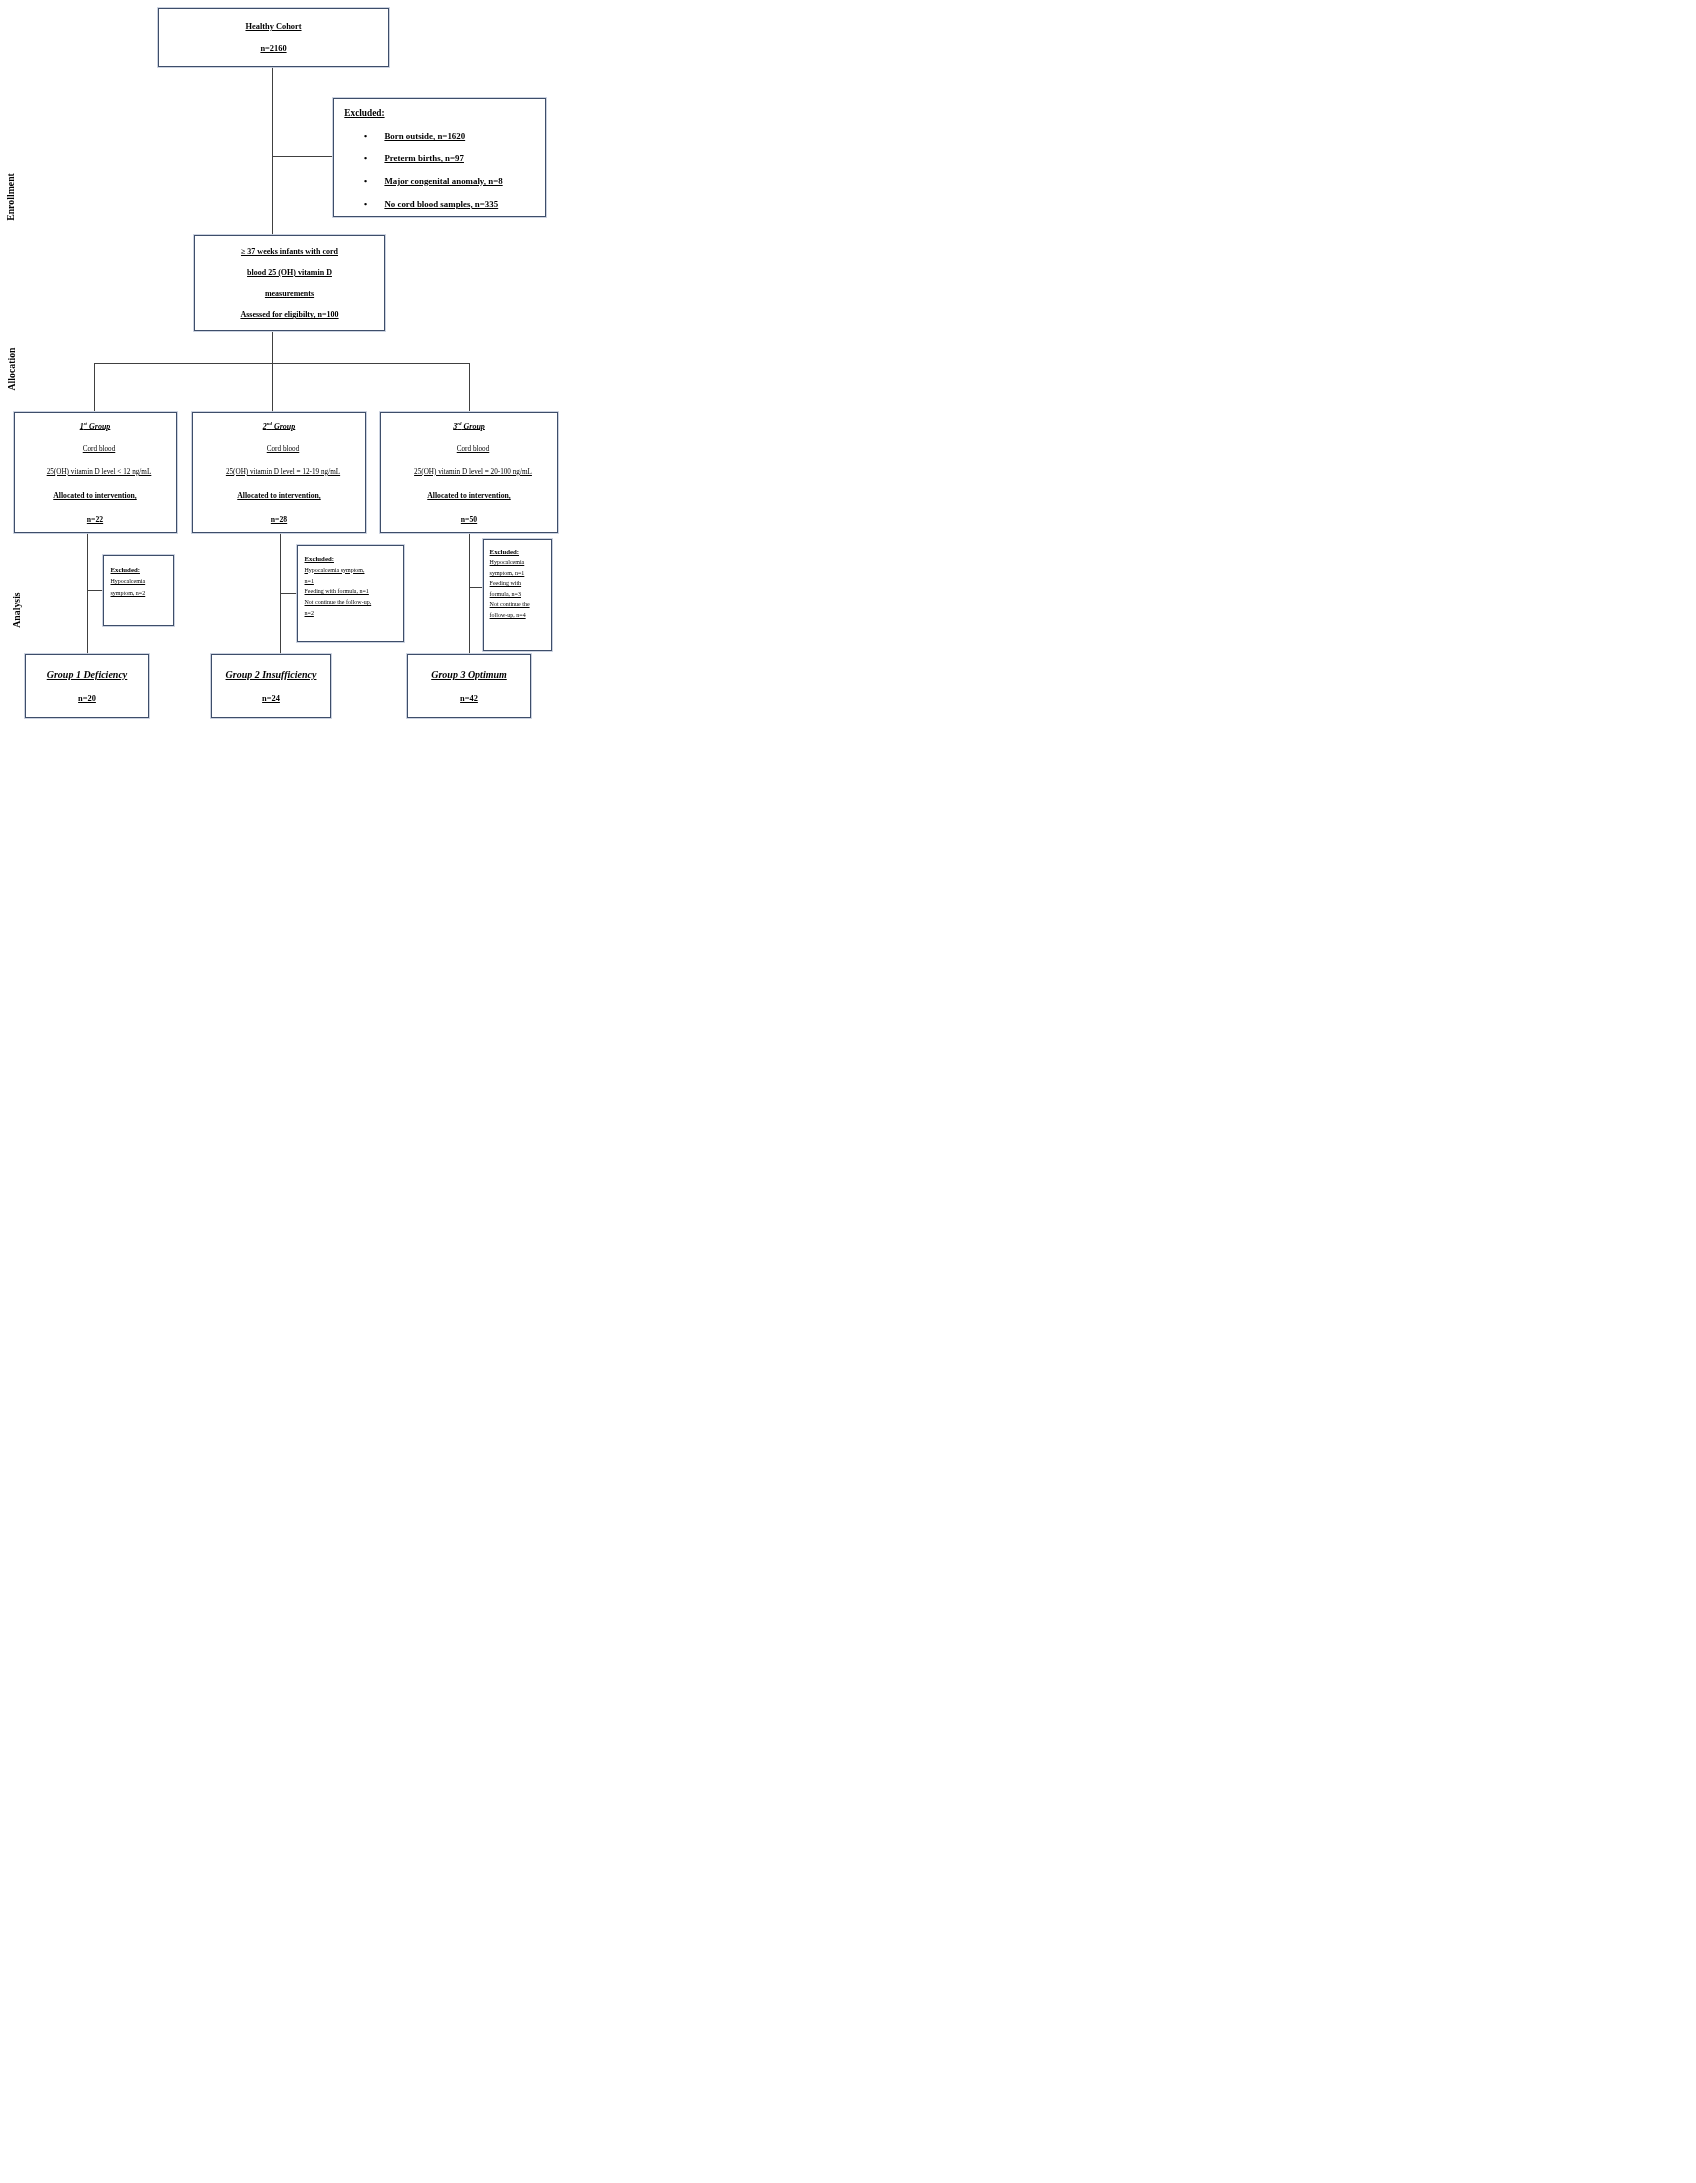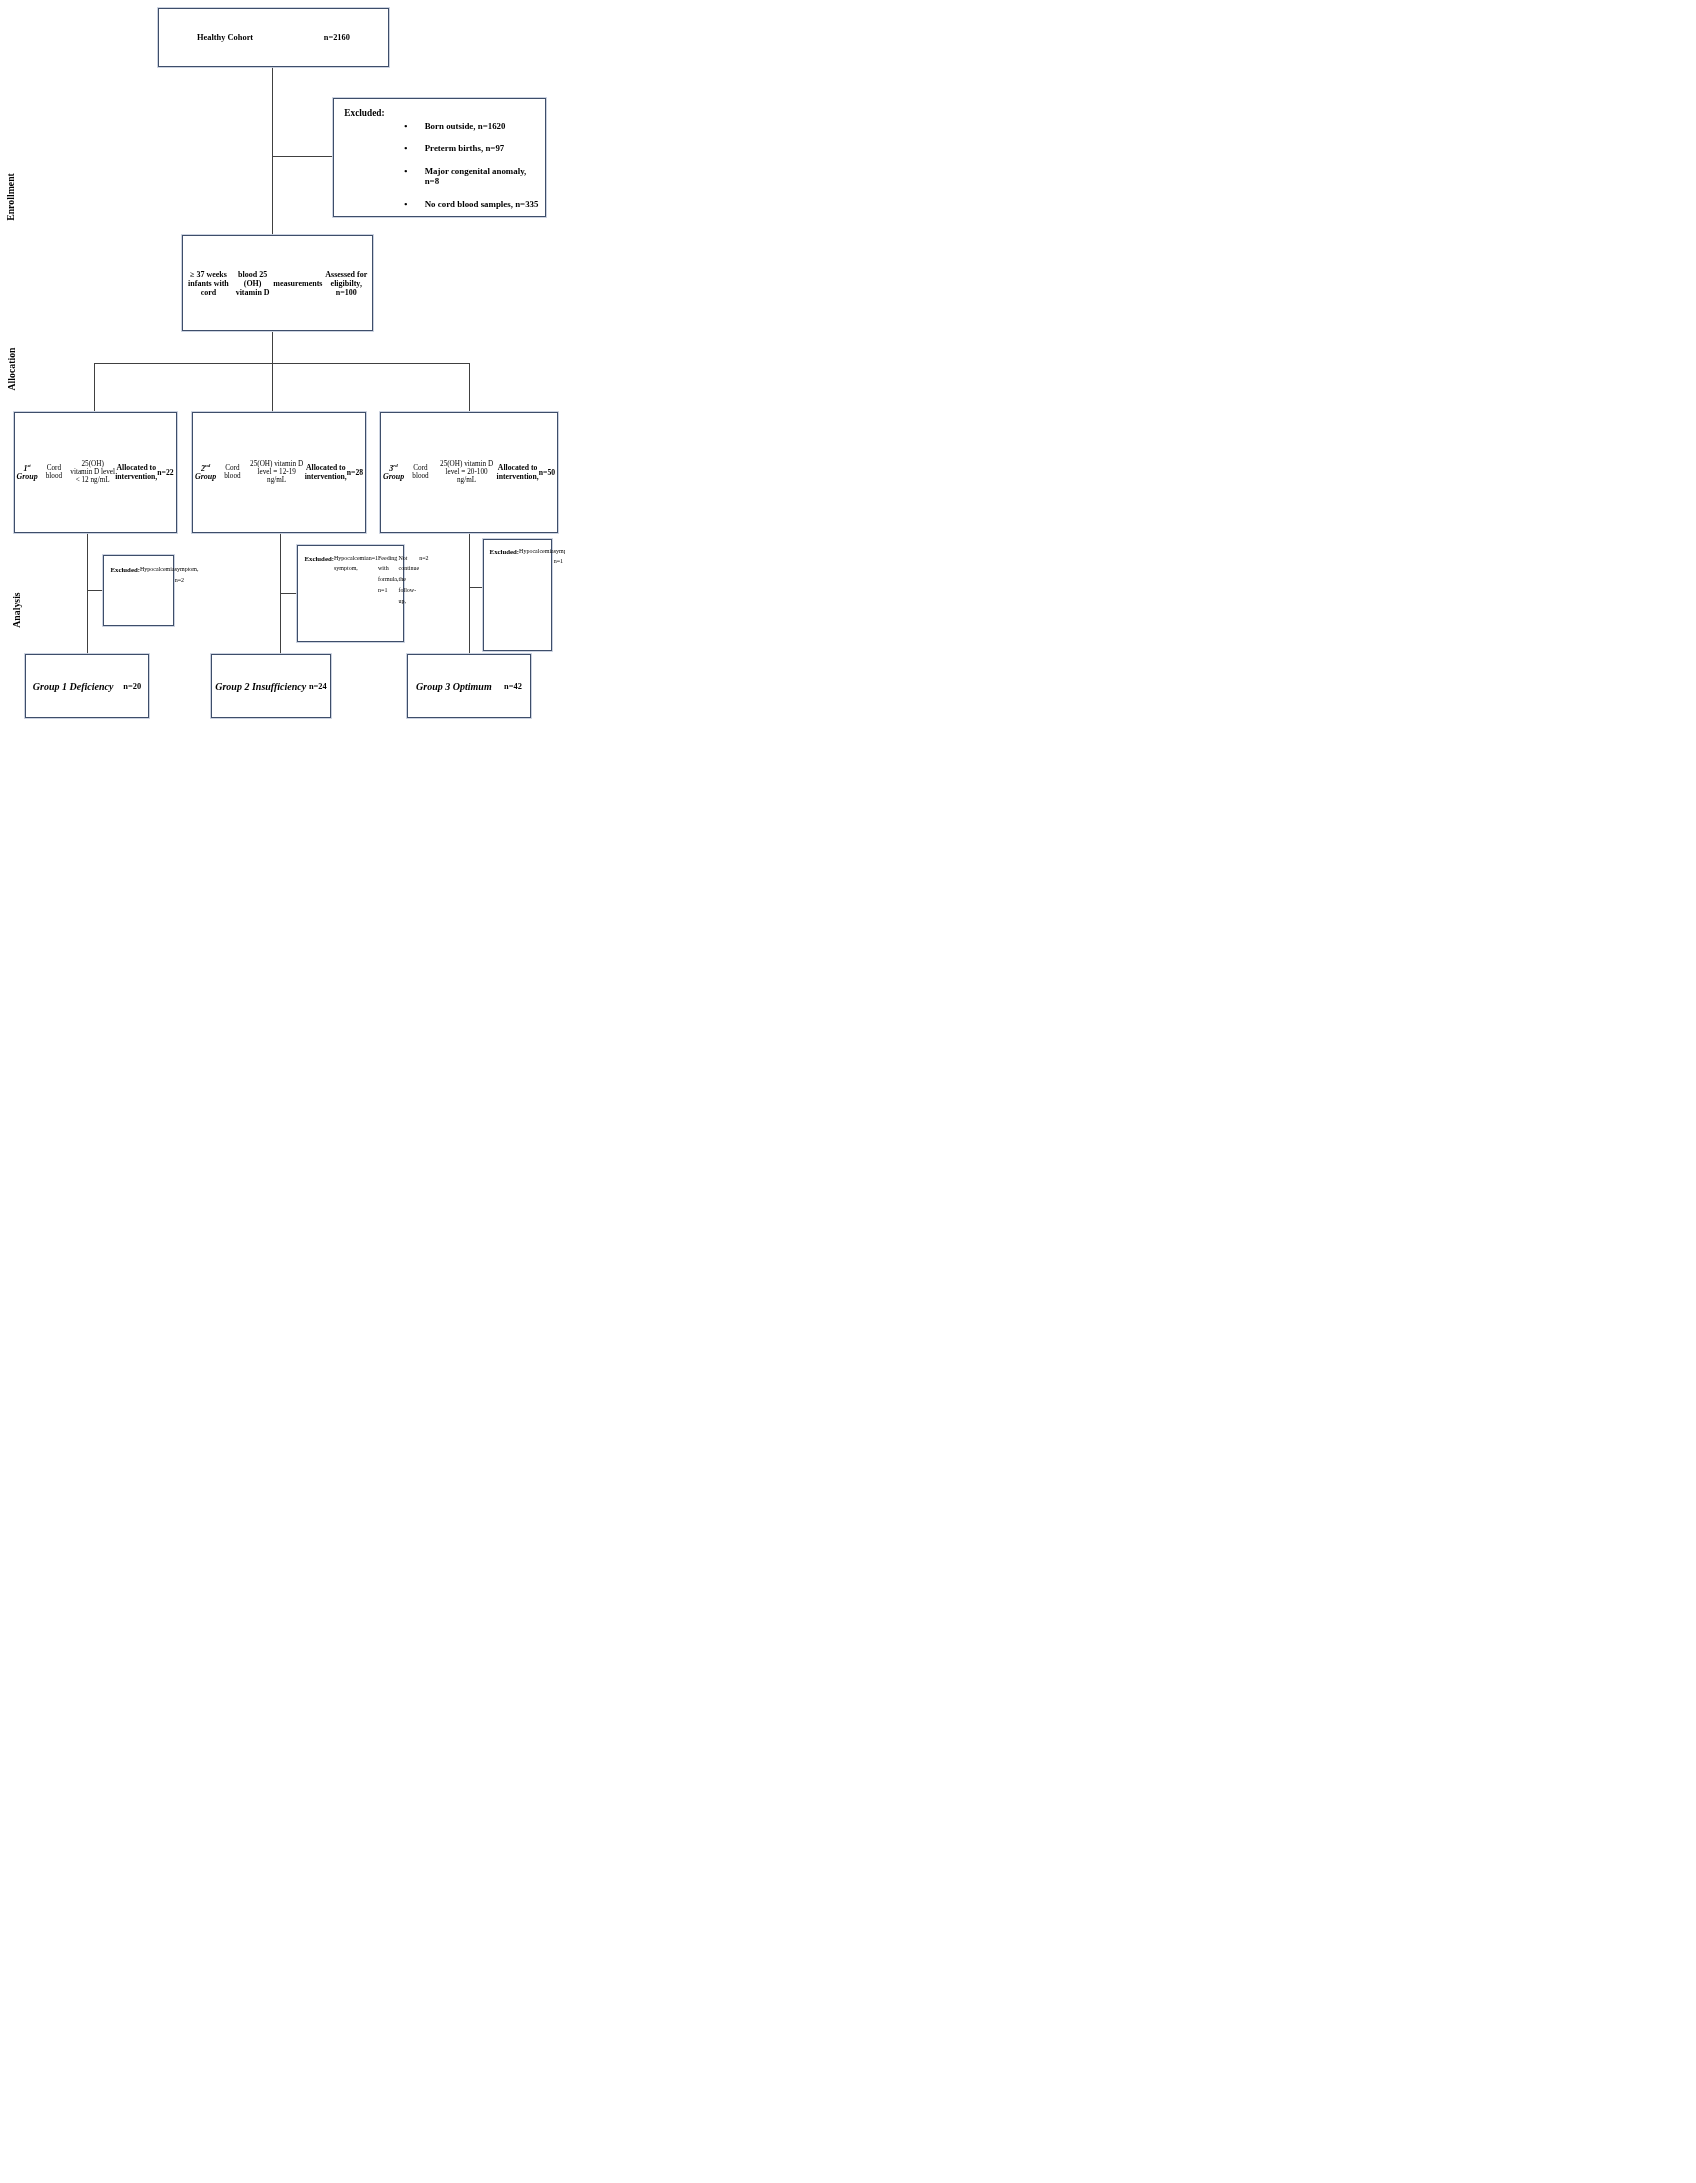--- a/index.html
+++ b/index.html
@@ -3,21 +3,21 @@
 <meta charset="utf-8">
 <style>
   html,body{margin:0;padding:0;background:#ffffff;}
   #canvas{
     position:relative;width:565px;height:727px;background:#ffffff;
     font-family:"Liberation Serif","DejaVu Serif",serif;color:#000;overflow:hidden;
   }
   .box{
     position:absolute;background:#fff;border:0.9px solid #3e4e6a;
     box-shadow:0 0 0 0.9px #c6cedd;box-sizing:border-box;
-    display:flex;flex-direction:row;align-items:center;text-align:center;
+    display:flex;flex-direction:column;align-items:center;text-align:center;text-decoration:underline;
   }
   .line{position:absolute;background:#404040;}
   .lh{height:0.7px;}
   .lv{width:0.7px;}
   .vlabel{
     position:absolute;transform:rotate(-90deg);transform-origin:center;
     font-weight:bold;font-size:9.8px;white-space:nowrap;text-align:center;
   }
   .topbox{justify-content:space-around;padding:6.5px 2.8px;font-weight:bold;font-size:8.4px;}
   .midbox{justify-content:space-around;padding:4.7px 1.9px;font-weight:bold;font-size:8px;}
@@ -67,21 +67,21 @@
   <div class="box exclTop" style="left:333px;top:98px;width:213px;height:119px;">
     <div class="t">Excluded:</div>
     <ul>
       <li>Born outside, n=1620</li>
       <li>Preterm births, n=97</li>
       <li>Major congenital anomaly, n=8</li>
       <li>No cord blood samples, n=335</li>
     </ul>
   </div>
 
-  <div class="box midbox" style="left:182px;top:235px;width:191px;height:96px;">
+  <div class="box midbox" style="left:194px;top:235px;width:191px;height:96px;">
     <div>≥ 37 weeks infants with cord</div>
     <div>blood 25 (OH) vitamin D</div>
     <div>measurements</div>
     <div>Assessed for eligibilty, n=100</div>
   </div>
 
   <div class="box gbox" style="left:13.5px;top:412px;width:163px;height:121px;">
     <div class="gtitle"><span>1</span><sup>st</sup><span> Group</span></div>
     <div class="greg">Cord blood</div>
     <div class="greg">25(OH) vitamin D level &lt; 12 ng/mL</div>

